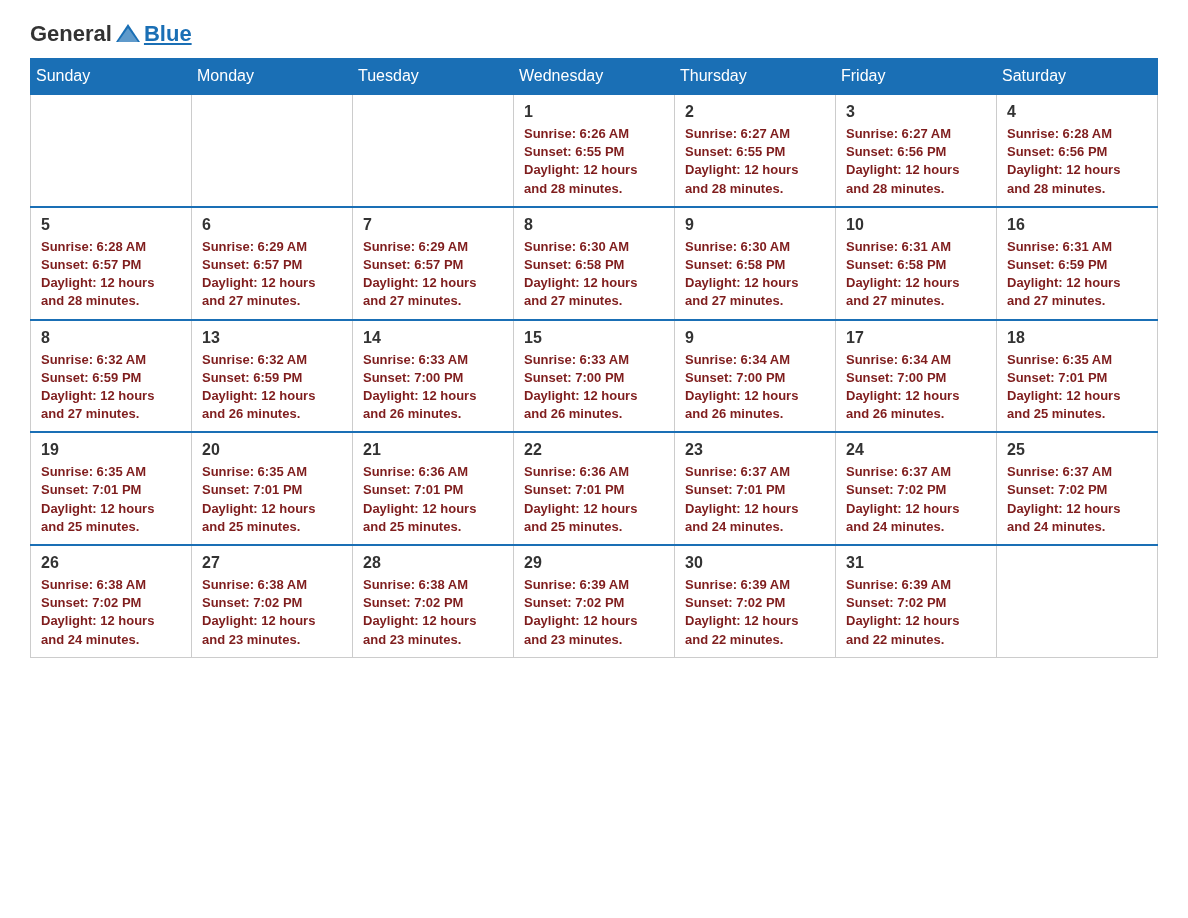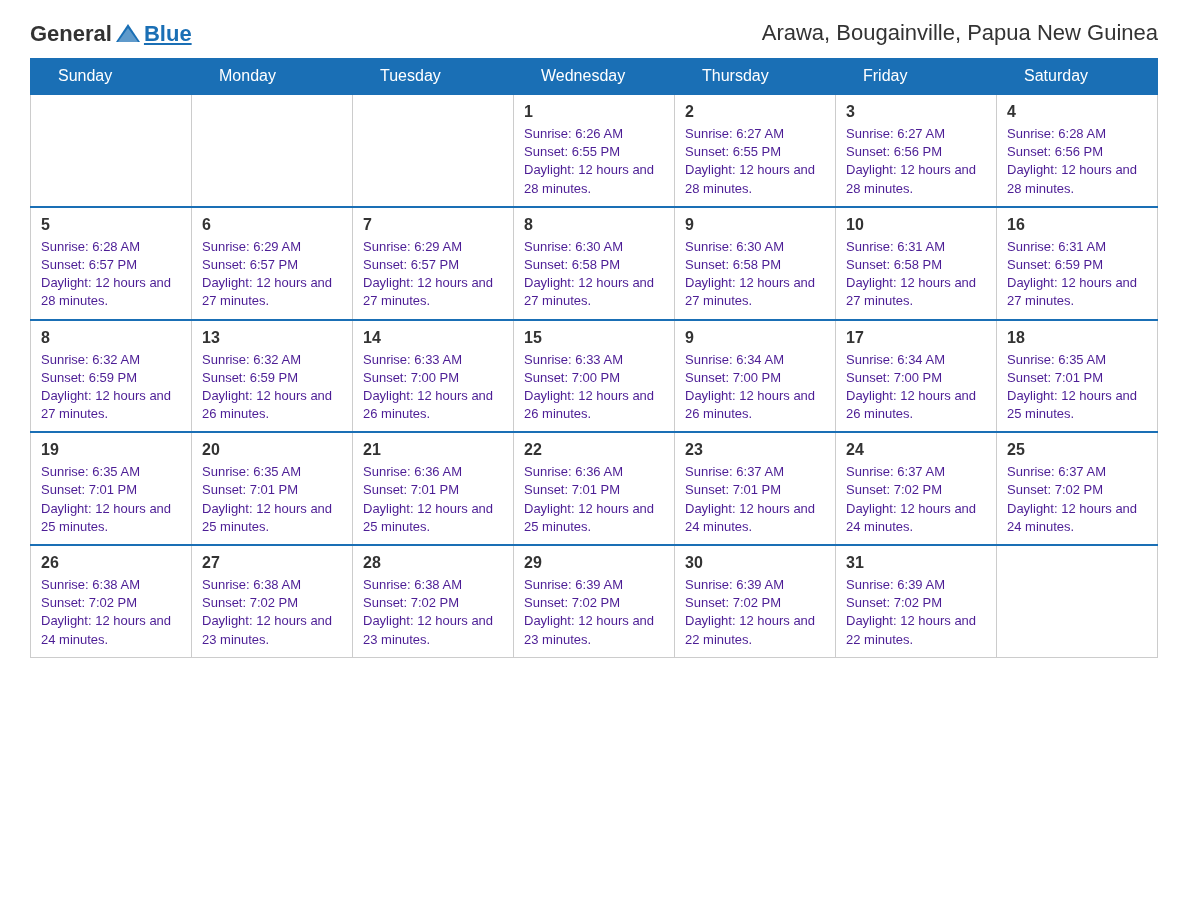--- a/index.html
+++ b/index.html
@@ -54,21 +54,21 @@
       font-weight: normal;
     }
     table {
       width: 100%;
       border-collapse: collapse;
       margin-top: 8px;
     }
     thead tr th {
       background-color: #1a6fb5;
       color: #fff;
-      padding: 8px 27px;
+      padding: 8px 5px;
       text-align: left;
       font-size: 16px;
       font-weight: normal;
       border: 1px solid #1a6fb5;
     }
     tbody tr td {
       vertical-align: top;
       padding: 8px 10px;
       border: 1px solid #ccc;
       border-top: 2px solid #1a6fb5;
@@ -78,42 +78,42 @@
       width: 14.28%;
     }
     .day-number {
       font-size: 16px;
       font-weight: bold;
       color: #333;
       display: block;
       margin-bottom: 4px;
     }
     .day-info {
-      color: #4c1d95;
+      color: #7f1d1d;
       font-size: 13px;
       line-height: 1.4;
+      font-weight: bold;
     }
     tbody tr td.empty {
       background: #fff;
     }
   </style>
 </head>
 <body>
 
 <div class="header-section">
   <div class="logo">
     <span class="logo-text-general">General</span>
     <svg class="logo-icon" viewBox="0 0 28 28">
       <polygon points="14,4 26,22 2,22" fill="#1a6fb5"></polygon>
       <polygon points="14,8 24,22 4,22" fill="#fff" opacity="0.3"></polygon>
     </svg>
     <span class="logo-text-blue">Blue</span>
   </div>
   <div class="title-section">
-    <div class="location-title">Arawa, Bougainville, Papua New Guinea</div>
   </div>
 </div>
 
 <table>
   <thead>
     <tr>
     <th>Sunday</th>
         <th>Monday</th>
         <th>Tuesday</th>
         <th>Wednesday</th>

